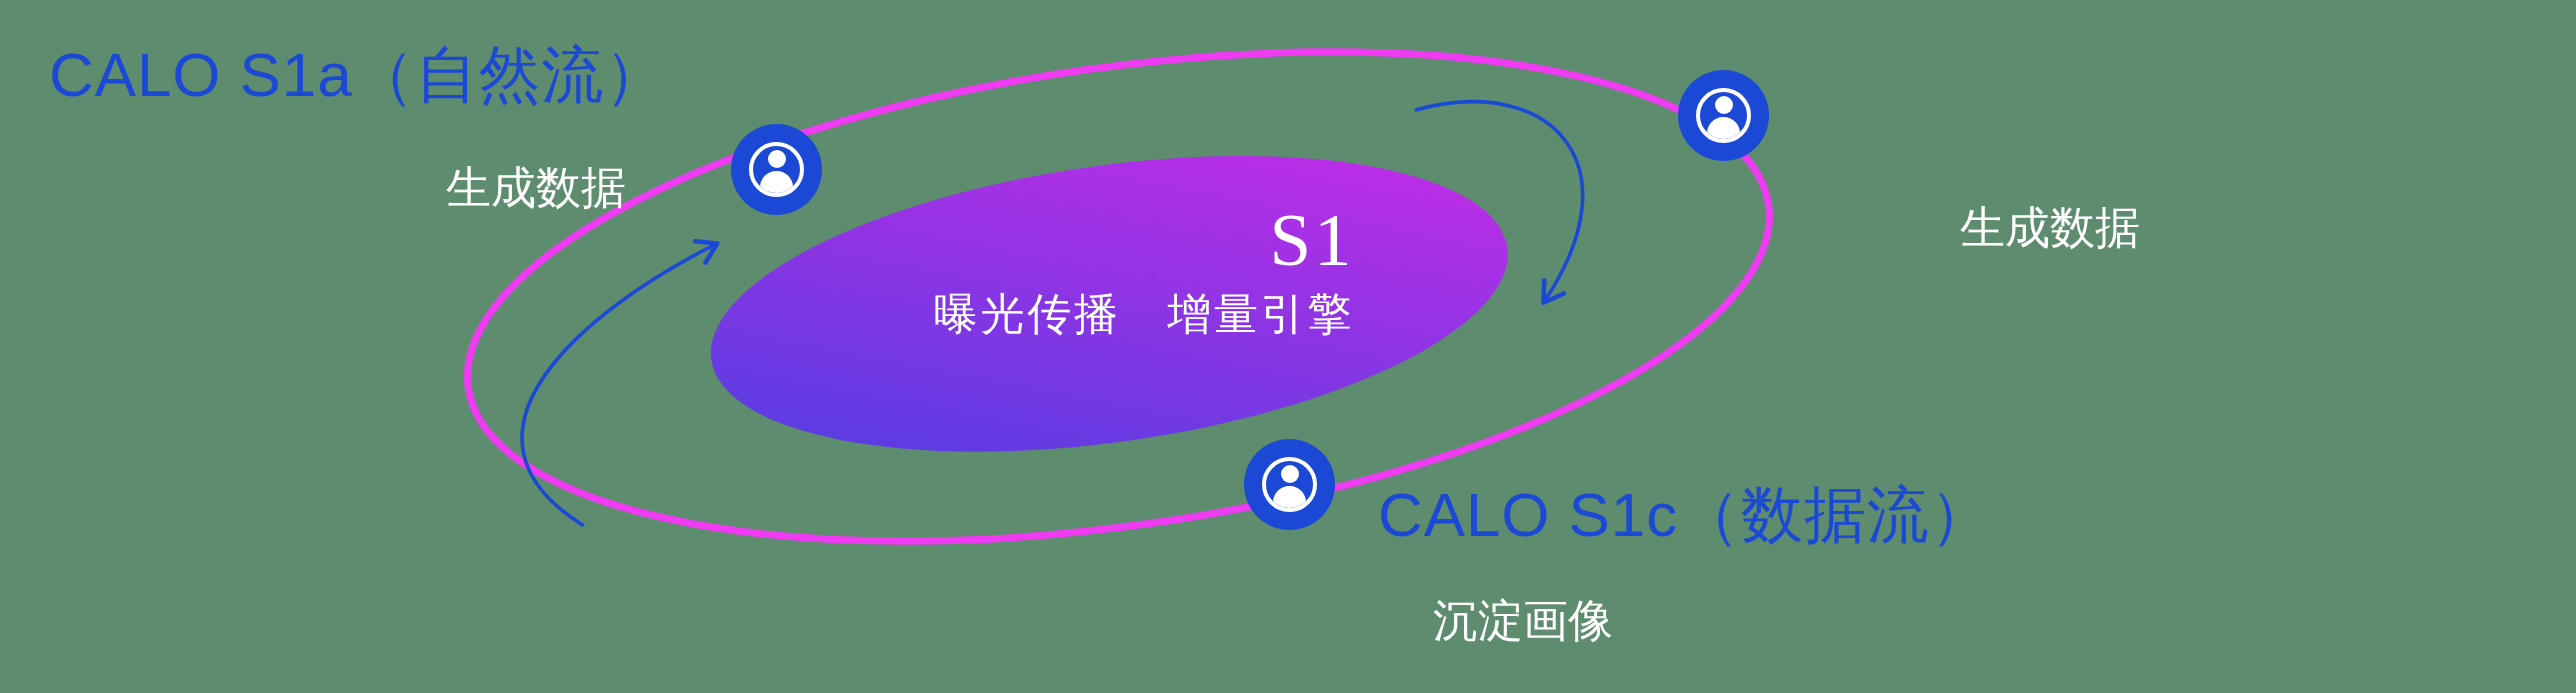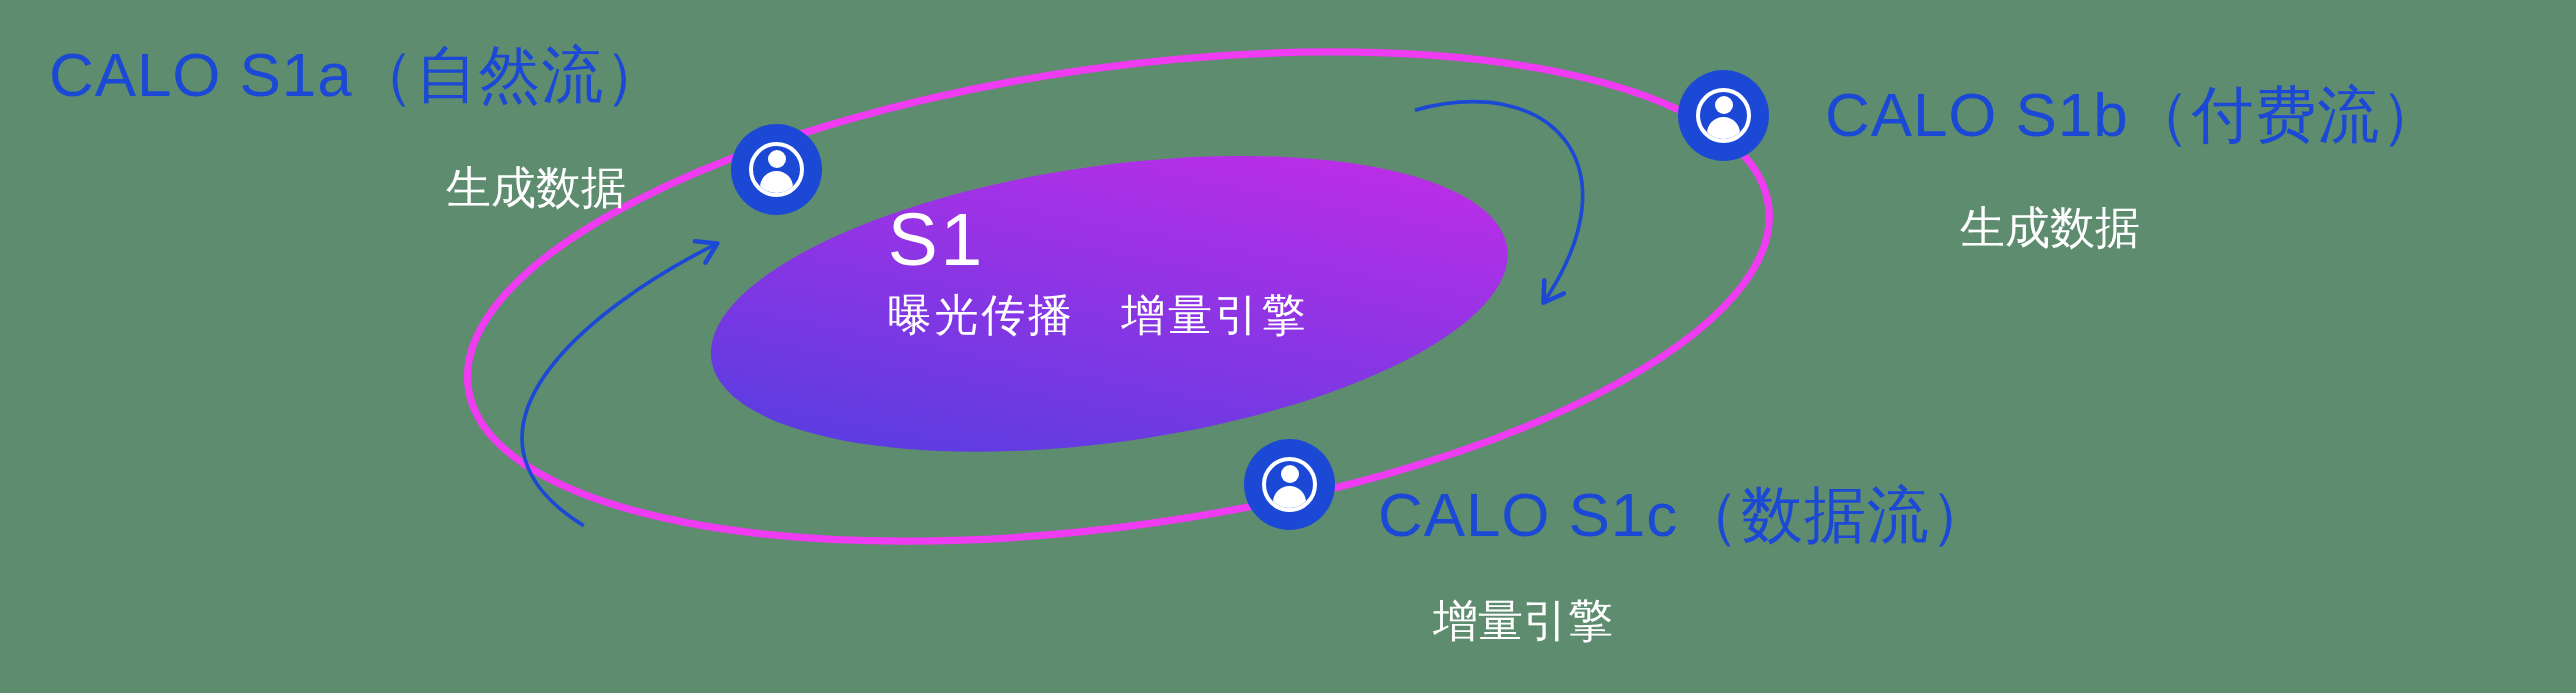--- a/index.html
+++ b/index.html
@@ -15,25 +15,26 @@
     background:#5E8C6E;
   }
   .bg-svg{
     position:absolute;
     left:0;top:0;
     width:2576px;height:694px;
   }
   
   .core-text{
     position:absolute;
-    left:1098px;
+    left:1144px;
     top:202px;
     transform:translateX(-50%);
-    text-align:left;
+    text-align:right;
     color:#ffffff;
+    font-family:Liberation Serif, serif;
   }
   .core-title{
     font-size:75px;
     font-weight:500;
     letter-spacing:2.7px;
     line-height:1;
   }
   .core-subtitle{
     font-size:44px;
     margin-top:16.4px;
@@ -143,20 +144,19 @@
   <div class="node-icon icon-s1c">
     <div class="ring">
       <div class="head"></div>
       <div class="body"></div>
     </div>
   </div>
 
   <div class="node-label label-s1a">CALO S1a（自然流）</div>
   <div class="node-sublabel sub-s1a">生成数据</div>
 
-  <div class="node-label label-s1b">CALO S1b（付费流）</div>
   <div class="node-sublabel sub-s1b">生成数据</div>
 
   <div class="node-label label-s1c">CALO S1c（数据流）</div>
-  <div class="node-sublabel sub-s1c">增量引擎</div>
+  <div class="node-sublabel sub-s1c">沉淀画像</div>
 
 </div>
 
 
 </body></html>

